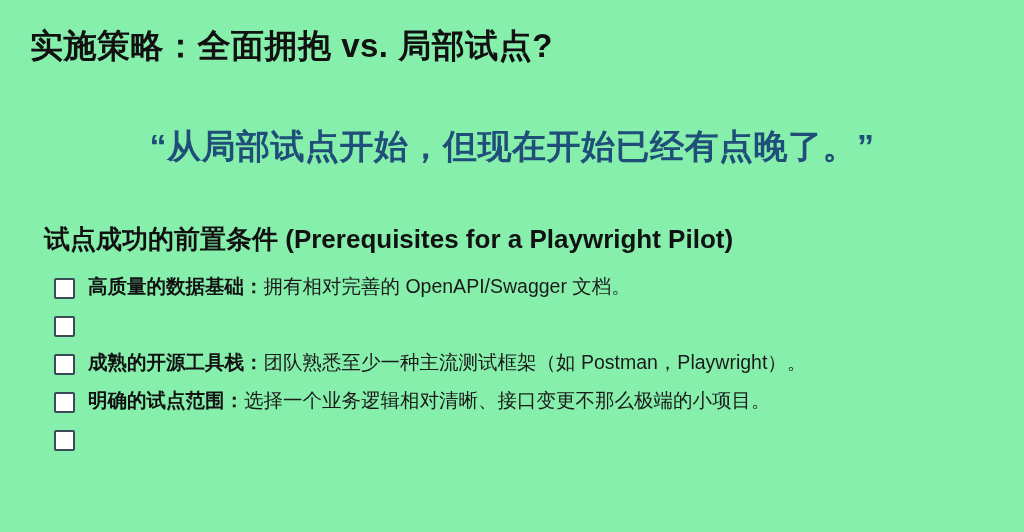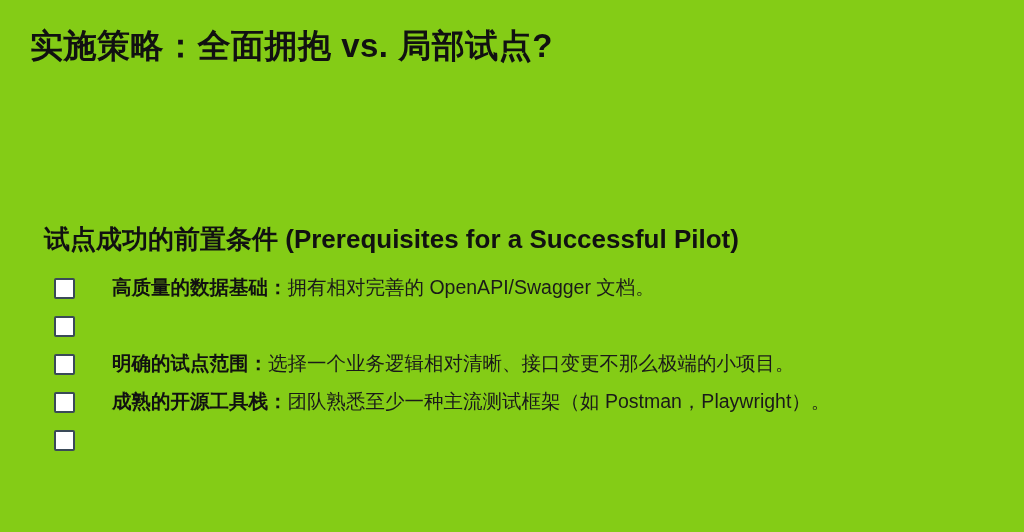--- a/index.html
+++ b/index.html
@@ -14,21 +14,21 @@
     color: #1a1a1a;
     overflow: hidden;
     position: relative;
   }
   .slide {
     position: relative;
     width: 1024px;
     height: 532px;
     box-sizing: border-box;
     padding: 0;
-    background: #84cc16;
+    background: #86efac;
   }
   .title {
     position: absolute;
     left: 30px;
     top: 24px;
     font-size: 33px;
     font-weight: bold;
     letter-spacing: 0.5px;
     color: #111111;
     white-space: nowrap;
@@ -54,24 +54,23 @@
     white-space: nowrap;
   }
   .checklist {
     position: absolute;
     left: 54px;
     top: 274px;
     right: 30px;
   }
   .check-item {
     display: flex;
-    align-items: flex-end;
+    align-items: center;
     margin-bottom: 13px;
     line-height: 1.25;
-    gap: 24px;
   }
   .checkbox {
     flex: 0 0 auto;
     width: 17px;
     height: 17px;
     border: 2px solid #3a4a58;
     border-radius: 2px;
     background: #ffffff;
     margin-top: 4px;
     margin-right: 13px;
@@ -89,42 +88,43 @@
     color: #1a1a1a;
   }
 </style>
 </head>
 <body>
 
 <div class="slide">
 
   <div class="title">实施策略：全面拥抱 vs. 局部试点?</div>
 
+  <div class="quote">“从局部试点开始，但现在开始已经有点晚了。”</div>
 
-  <div class="section-heading">试点成功的前置条件 (Prerequisites for a Successful Pilot)</div>
+  <div class="section-heading">试点成功的前置条件 (Prerequisites for a Playwright Pilot)</div>
 
   <div class="checklist">
 
     <div class="check-item">
       <span class="checkbox"></span>
       <span class="item-text"><span class="item-label">高质量的数据基础：</span><span class="item-body">拥有相对完善的 OpenAPI/Swagger 文档。</span></span>
     </div>
 
     <div class="check-item">
       <span class="checkbox"></span>
     </div>
 
     <div class="check-item">
       <span class="checkbox"></span>
-      <span class="item-text"><span class="item-label">明确的试点范围：</span><span class="item-body">选择一个业务逻辑相对清晰、接口变更不那么极端的小项目。</span></span>
+      <span class="item-text"><span class="item-label">成熟的开源工具栈：</span><span class="item-body">团队熟悉至少一种主流测试框架（如 Postman，Playwright）。</span></span>
     </div>
 
     <div class="check-item">
       <span class="checkbox"></span>
-      <span class="item-text"><span class="item-label">成熟的开源工具栈：</span><span class="item-body">团队熟悉至少一种主流测试框架（如 Postman，Playwright）。</span></span>
+      <span class="item-text"><span class="item-label">明确的试点范围：</span><span class="item-body">选择一个业务逻辑相对清晰、接口变更不那么极端的小项目。</span></span>
     </div>
 
     <div class="check-item">
       <span class="checkbox"></span>
     </div>
 
   </div>
 </div>
 
 </body></html>

